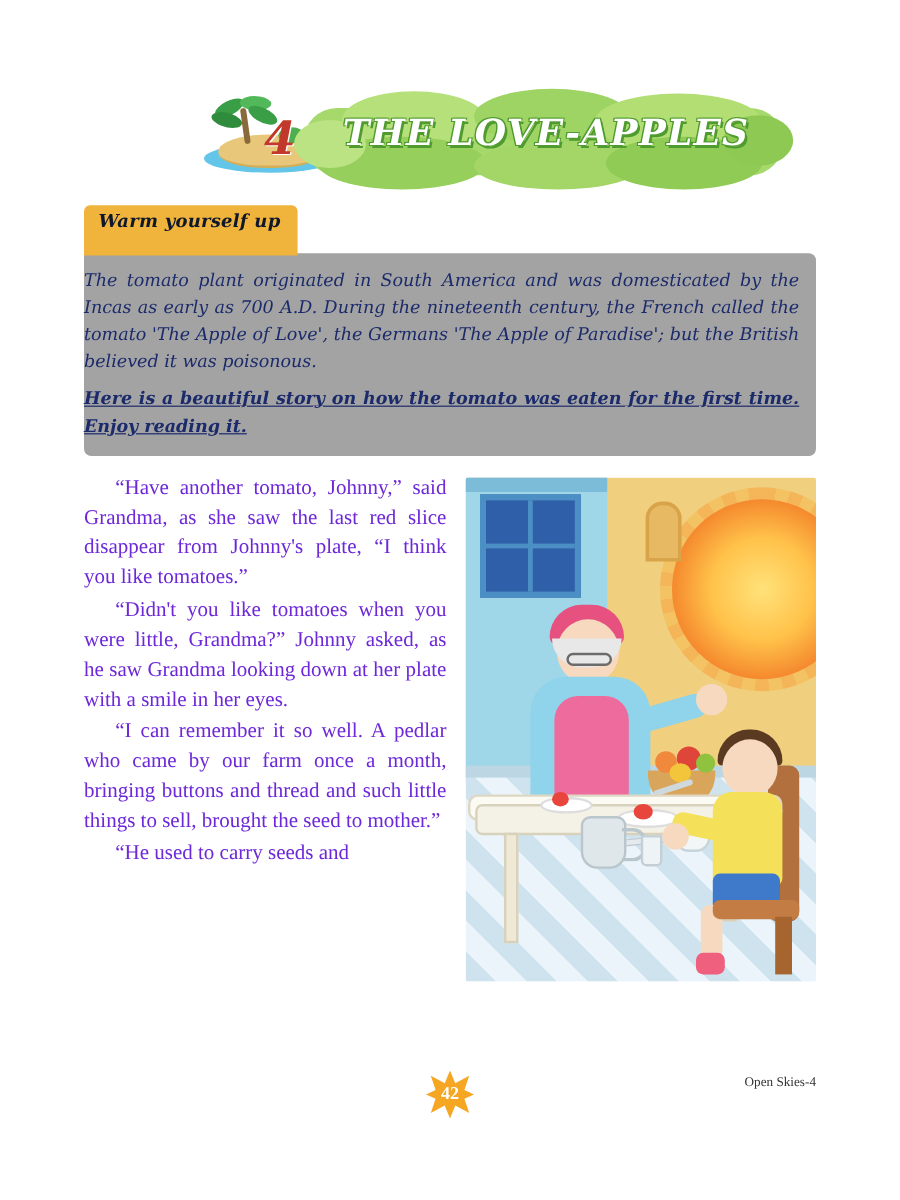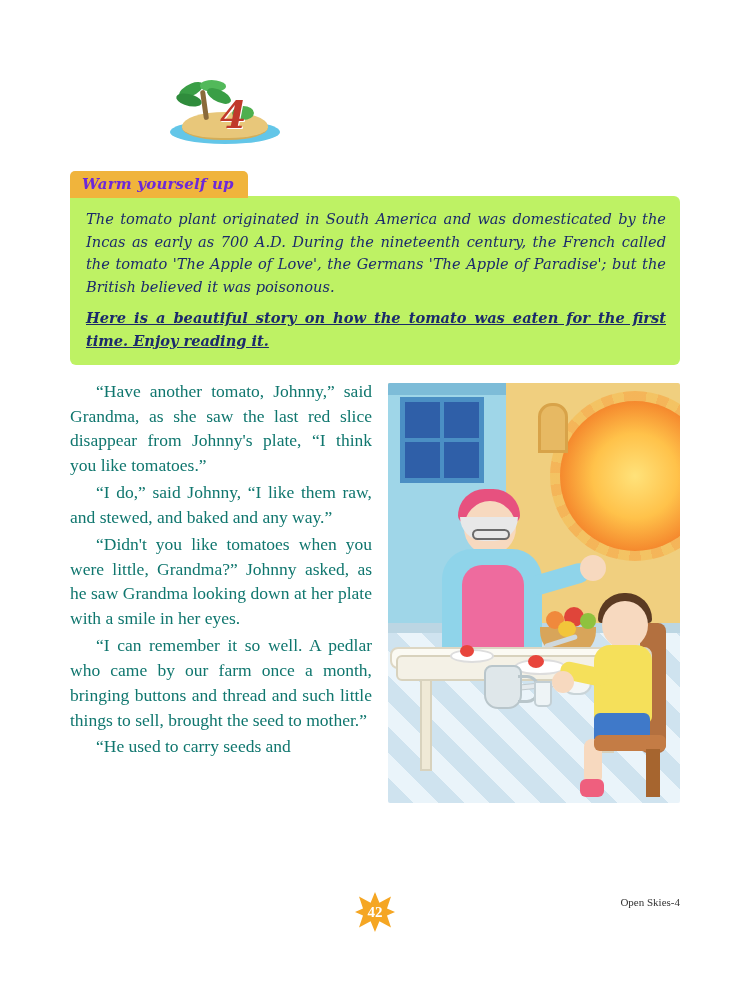--- a/index.html
+++ b/index.html
@@ -142,35 +142,35 @@
   }
 
   
   .warmup {
     position: relative;
     margin-top: 6px;
   }
   .warmup-tab {
     display: inline-block;
     background: #f0b43c;
-    color: #6d28d9;
+    color: #0f172a;
     font-family: "DejaVu Serif", serif;
     font-style: italic;
     font-weight: bold;
     font-size: 15px;
-    padding: 4px 14px 5px 12px;
+    padding: 4px 14px 20px 12px;
     border-radius: 5px 5px 0 0;
     position: relative;
     z-index: 3;
     letter-spacing: 0.2px;
   }
   .warmup-body {
-    background: #bef264;
+    background: #a3a3a3;
     border-radius: 0 6px 6px 6px;
-    padding: 12px 14px 12px 16px;
+    padding: 12px 14px 12px 0;
     margin-top: -2px;
   }
   .warmup-body p {
     margin: 0;
     font-family: "DejaVu Serif", serif;
     font-style: italic;
     font-size: 14.6px;
     line-height: 1.55;
     color: #1b2a6b;
     text-align: justify;
@@ -184,21 +184,21 @@
   
   .story {
     margin-top: 14px;
     position: relative;
   }
   .story p {
     margin: 0 0 2px 0;
     font-family: "Liberation Serif", serif;
     font-size: 17.5px;
     line-height: 1.42;
-    color: #0f766e;
+    color: #6d28d9;
     text-align: justify;
     text-indent: 26px;
   }
   .figure {
     float: right;
     width: 292px;
     height: 420px;
     margin: 4px 0 6px 16px;
     position: relative;
     overflow: hidden;
@@ -315,20 +315,32 @@
         <div class="sea"></div>
         <div class="sand"></div>
         <div class="palm-trunk"></div>
         <div class="palm-leaf pl1"></div>
         <div class="palm-leaf pl2"></div>
         <div class="palm-leaf pl3"></div>
         <div class="palm-leaf pl4"></div>
         <div class="bush"></div>
         <div class="chapter-number">4</div>
       </div>
+      <div class="title-blob">
+        <div class="blob-shape bs1"></div>
+        <div class="blob-shape bs2"></div>
+        <div class="blob-shape bs3"></div>
+        <div class="blob-shape bs4"></div>
+        <div class="blob-shape bs5"></div>
+        <div class="blob-shape bs6"></div>
+        <div class="blob-shape bs7"></div>
+        <div class="blob-shape bs8"></div>
+        <div class="blob-shape bs9"></div>
+        <div class="chapter-title">THE LOVE-APPLES</div>
+      </div>
     </div>
 
     <div class="warmup">
       <div class="warmup-tab">Warm yourself up</div>
       <div class="warmup-body">
         <p>The tomato plant originated in South America and was domesticated by the Incas as early as 700 A.D. During the nineteenth century, the French called the tomato 'The Apple of Love', the Germans 'The Apple of Paradise'; but the British believed it was poisonous.</p>
         <p class="bold">Here is a beautiful story on how the tomato was eaten for the first time. Enjoy reading it.</p>
       </div>
     </div>
 
@@ -379,21 +391,20 @@
         <div class="ill-boy-arm"></div>
         <div class="ill-boy-hand"></div>
         <div class="ill-boy-short"></div>
         <div class="ill-boy-leg"></div>
         <div class="ill-boy-sock"></div>
         <div class="ill-chair-seat"></div>
         <div class="ill-chair-leg"></div>
       </div>
 
       <p>“Have another tomato, Johnny,” said Grandma, as she saw the last red slice disappear from Johnny's plate, “I think you like tomatoes.”</p>
-      <p>“I do,” said Johnny, “I like them raw, and stewed, and baked and  any way.”</p>
       <p>“Didn't you like tomatoes when you were little, Grandma?” Johnny asked, as he saw Grandma looking down at her plate with a smile in her eyes.</p>
       <p>“I can remember it so well. A pedlar who came by our farm once a month, bringing buttons and thread and such little things to sell, brought the seed to mother.”</p>
       <p>“He used to carry seeds and</p>
     </div>
 
     <div class="footer">
       <div class="page-star">
         <div class="star-shape"></div>
         <div class="page-num">42</div>
       </div>

